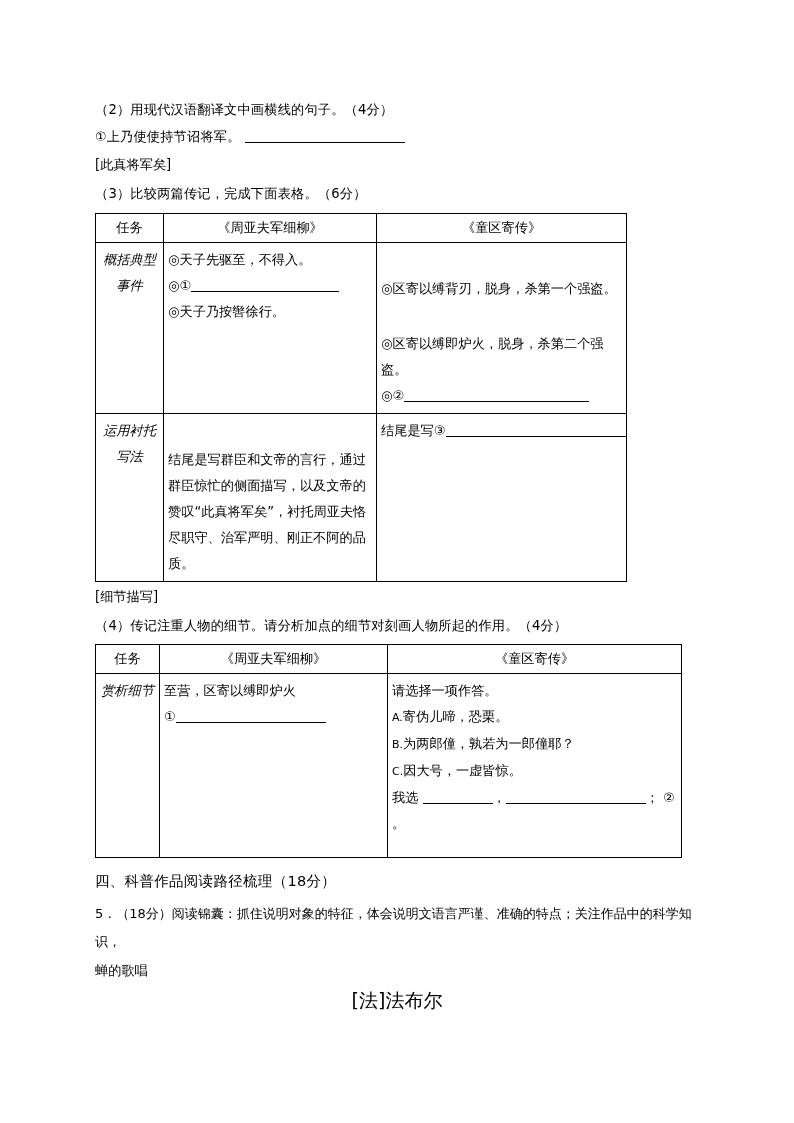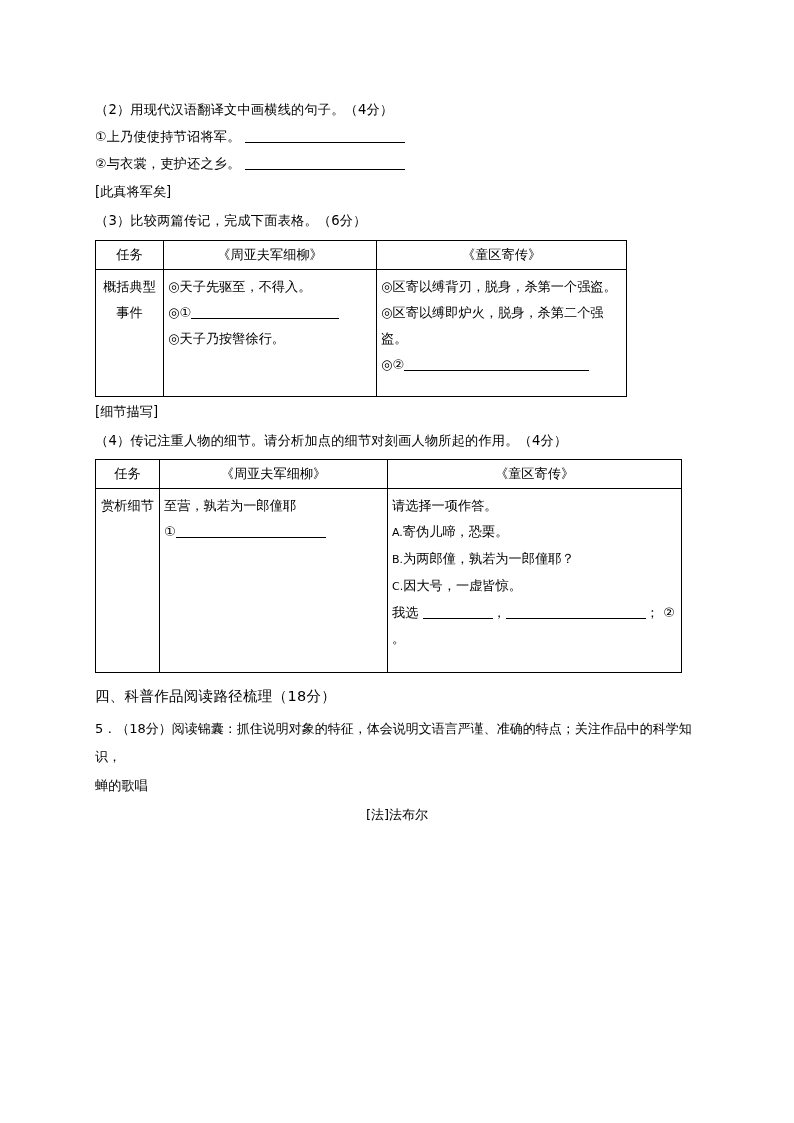--- a/index.html
+++ b/index.html
@@ -68,23 +68,24 @@
     text-align: center;
     vertical-align: middle;
     padding: 3px 2px;
     line-height: 22px;
     margin-top: 32px;
   }
   table.exam td.task {
     text-align: center;
     padding: 4px 1px;
     line-height: 26px;
+    font-style: italic;
   }
   .cellline { white-space: nowrap; }
-  .cellwrap { white-space: normal; }
+  .cellwrap { white-space: normal; margin-top: 29px; }
 
   
   #table1 { width: 531px; margin-top: 6px; }
   #table1 col.c1 { width: 68px; }
   #table1 col.c2 { width: 213px; }
   #table1 col.c3 { width: 250px; }
 
   
   #table2 { width: 586px; margin-top: 5px; }
   #table2 col.d1 { width: 64px; }
@@ -115,44 +116,40 @@
     margin-top: 4px;
   }
   .q5 .ln2 { padding-left: 22px; }
 
   .center-title {
     font-size: 13.2px;
     line-height: 30px;
   }
   .center-sub {
     text-align: center;
-    font-size: 13px;
+    font-size: 19px;
     line-height: 28px;
   }
 
   .circ { font-size: 12.8px; }
   .opt-letter { font-size: 11px; }
 </style>
 </head>
 <body>
 
 <div class="page">
   <div class="content">
 
     <div class="line">（2）用现代汉语翻译文中画横线的句子。（4分）</div>
 
     <div class="line">
       <span class="circ">①</span><span>上乃使使持节诏将军。</span>
       <span class="blank-short bl-160"></span>
     </div>
 
-    <div class="line">
-      <span class="circ">②</span><span>与衣裳，吏护还之乡。</span>
-      <span class="blank-short bl-160"></span>
-    </div>
 
     <div class="bracket-label">[此真将军矣]</div>
 
     <div class="line">（3）比较两篇传记，完成下面表格。（6分）</div>
 
     <table class="exam" id="table1">
       <colgroup>
           <col class="c1">
           <col class="c2">
           <col class="c3">
@@ -176,20 +173,34 @@
             <div class="cellline">◎天子乃按辔徐行。</div>
           </td>
           <td>
             <div class="cellwrap">◎区寄以缚背刃，脱身，杀第一个强盗。</div>
             <div class="cellwrap">◎区寄以缚即炉火，脱身，杀第二个强盗。</div>
             <div class="cellline">
               <span>◎②</span><span class="blank-short bl-185"></span>
             </div>
           </td>
         </tr>
+        <tr>
+          <td class="task r2-left">
+            <div class="cellline">运用衬托</div>
+            <div class="cellline">写法</div>
+          </td>
+          <td>
+            <div class="cellwrap">结尾是写群臣和文帝的言行，通过群臣惊忙的侧面描写，以及文帝的赞叹“此真将军矣”，衬托周亚夫恪尽职守、治军严明、刚正不阿的品质。</div>
+          </td>
+          <td>
+            <div class="cellline">
+              <span>结尾是写③</span><span class="blank-short bl-180"></span>
+            </div>
+          </td>
+        </tr>
       </tbody>
     </table>
 
     <div class="bracket-label">[细节描写]</div>
 
     <div class="line">（4）传记注重人物的细节。请分析加点的细节对刻画人物所起的作用。（4分）</div>
 
     <table class="exam" id="table2">
       <colgroup>
           <col class="d1">
@@ -200,21 +211,21 @@
         <tr>
           <td class="hdr">任务</td>
           <td class="hdr">《周亚夫军细柳》</td>
           <td class="hdr">《童区寄传》</td>
         </tr>
         <tr>
           <td class="task t2row">
             <div class="cellline">赏析细节</div>
           </td>
           <td>
-            <div class="cellline">至营，孰若为一郎僮耶</div>
+            <div class="cellline">至营，区寄以缚即炉火</div>
             <div class="cellline">
               <span>①</span><span class="blank-short bl-150"></span>
             </div>
           </td>
           <td>
             <div class="cellline">请选择一项作答。</div>
             <div class="cellline">
               <span class="opt-letter">A.</span><span>寄伪儿啼，恐栗。</span>
             </div>
             <div class="cellline">

